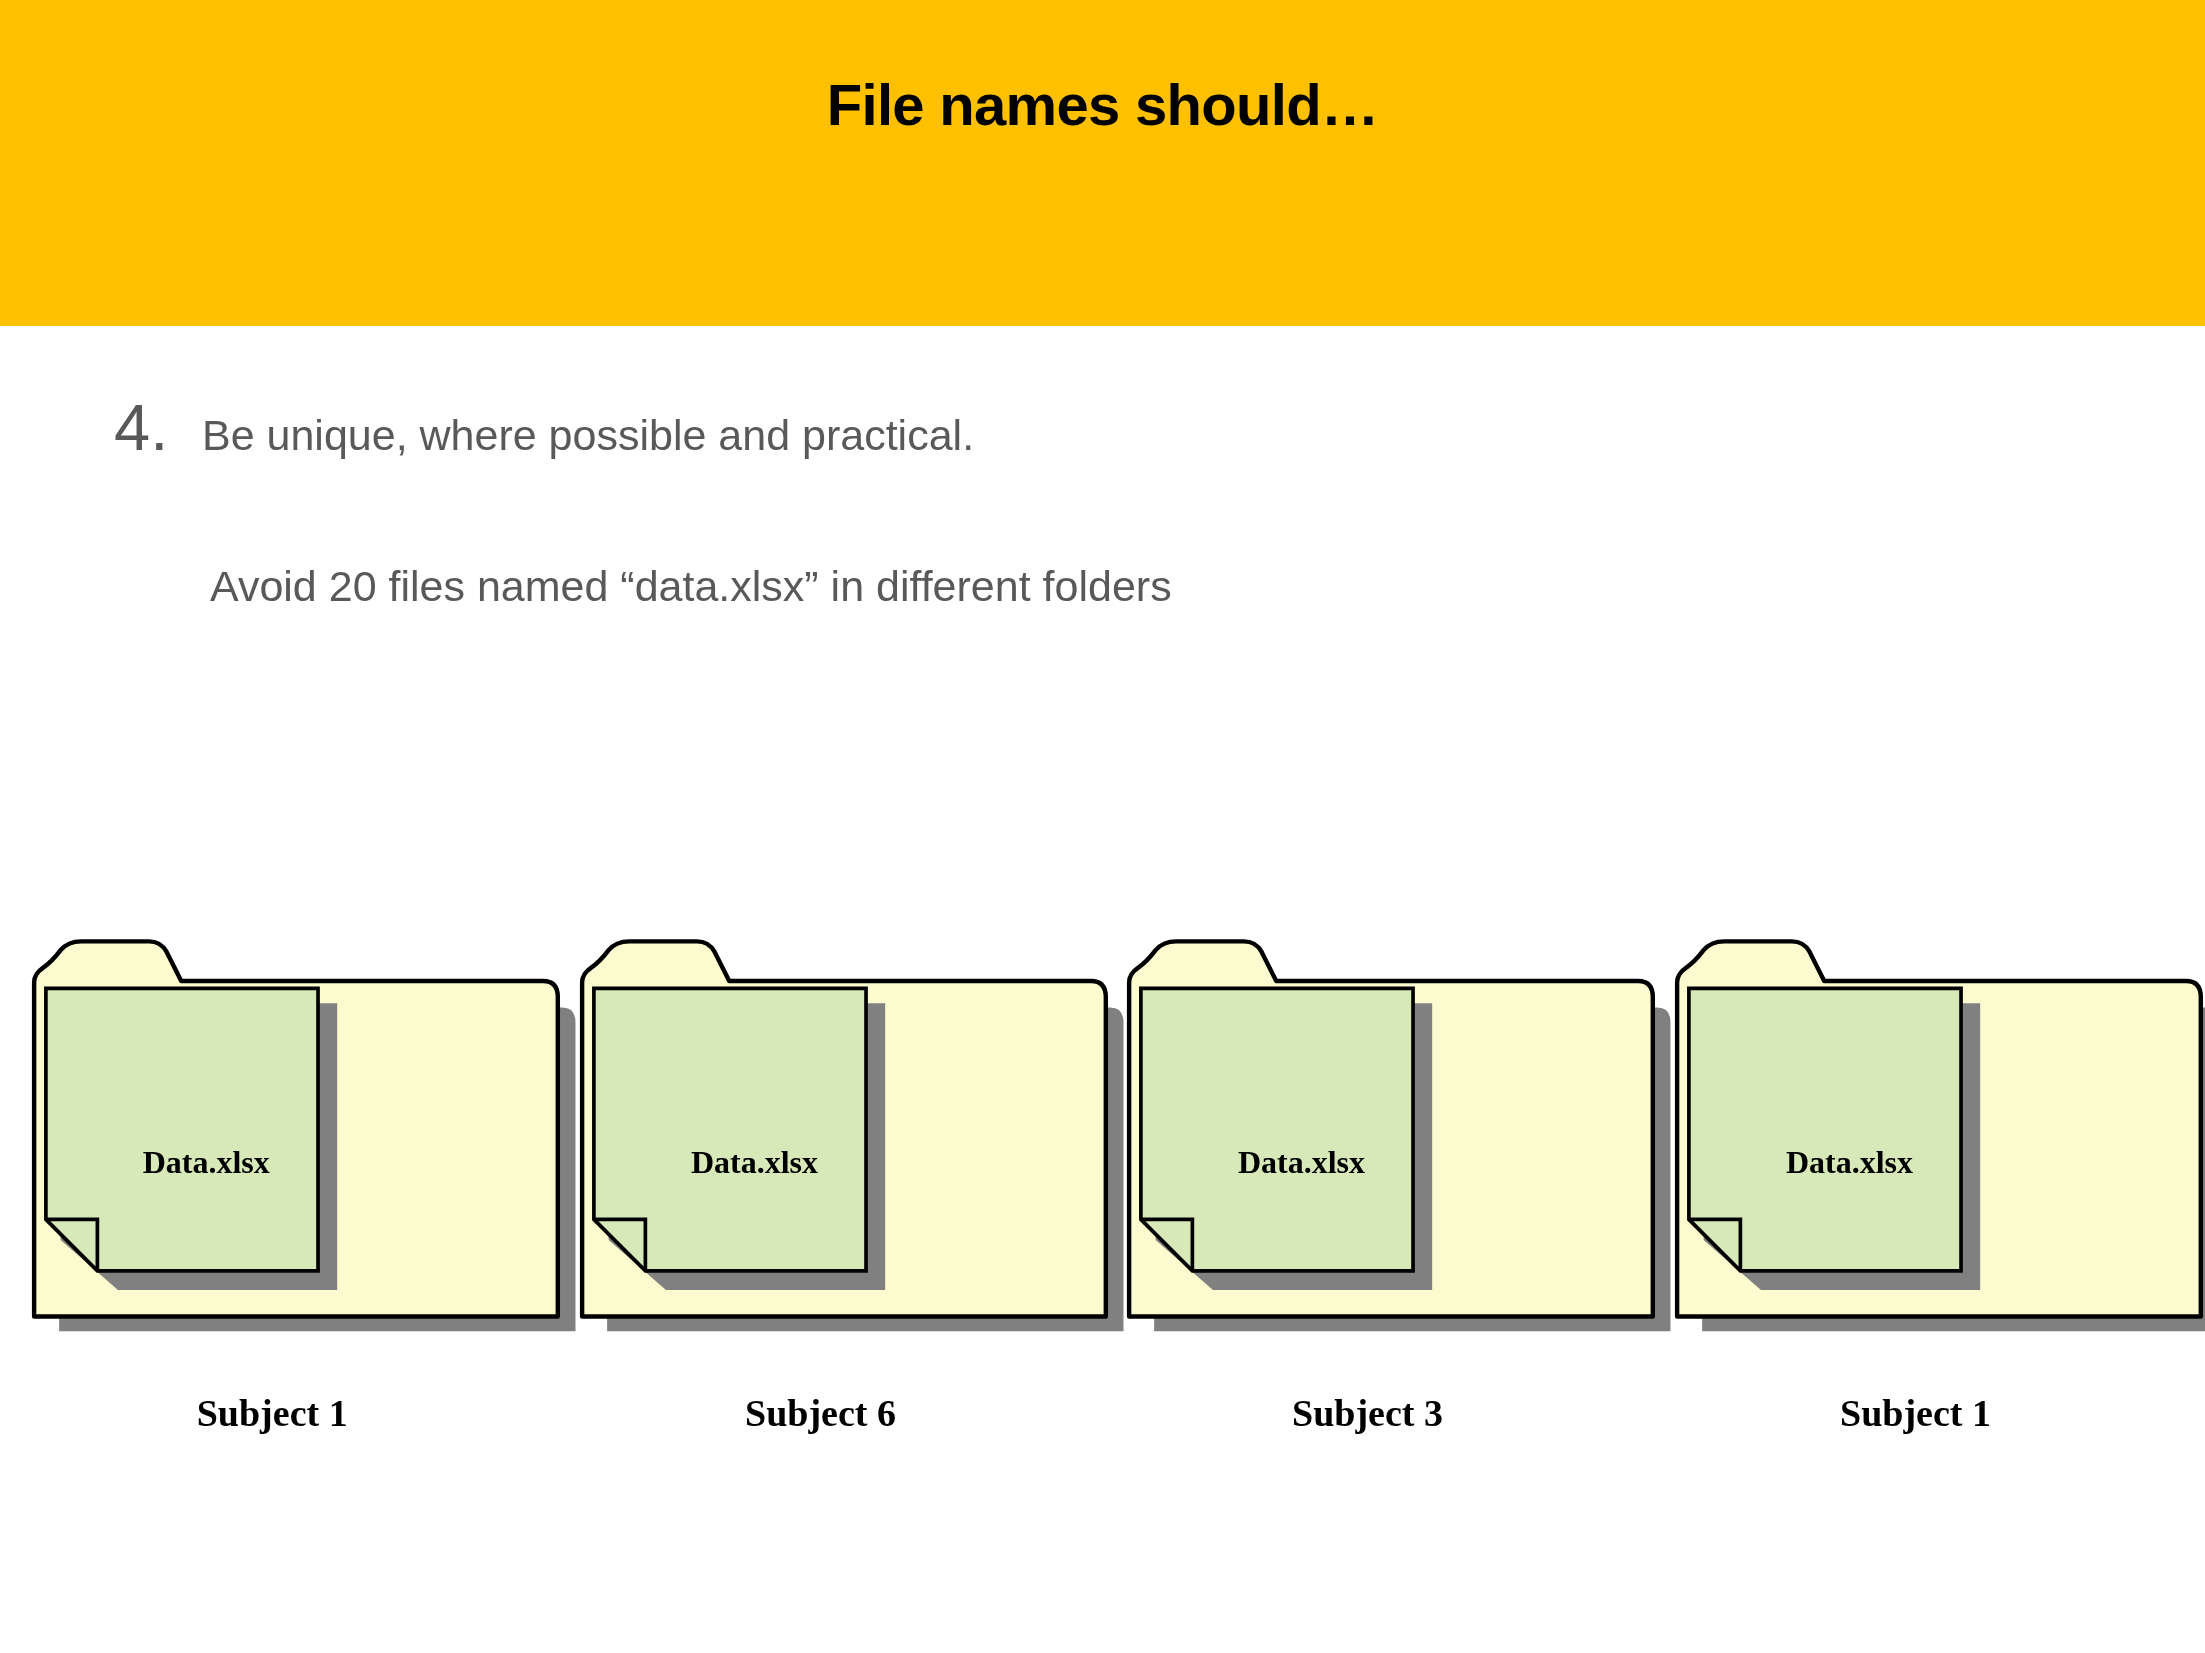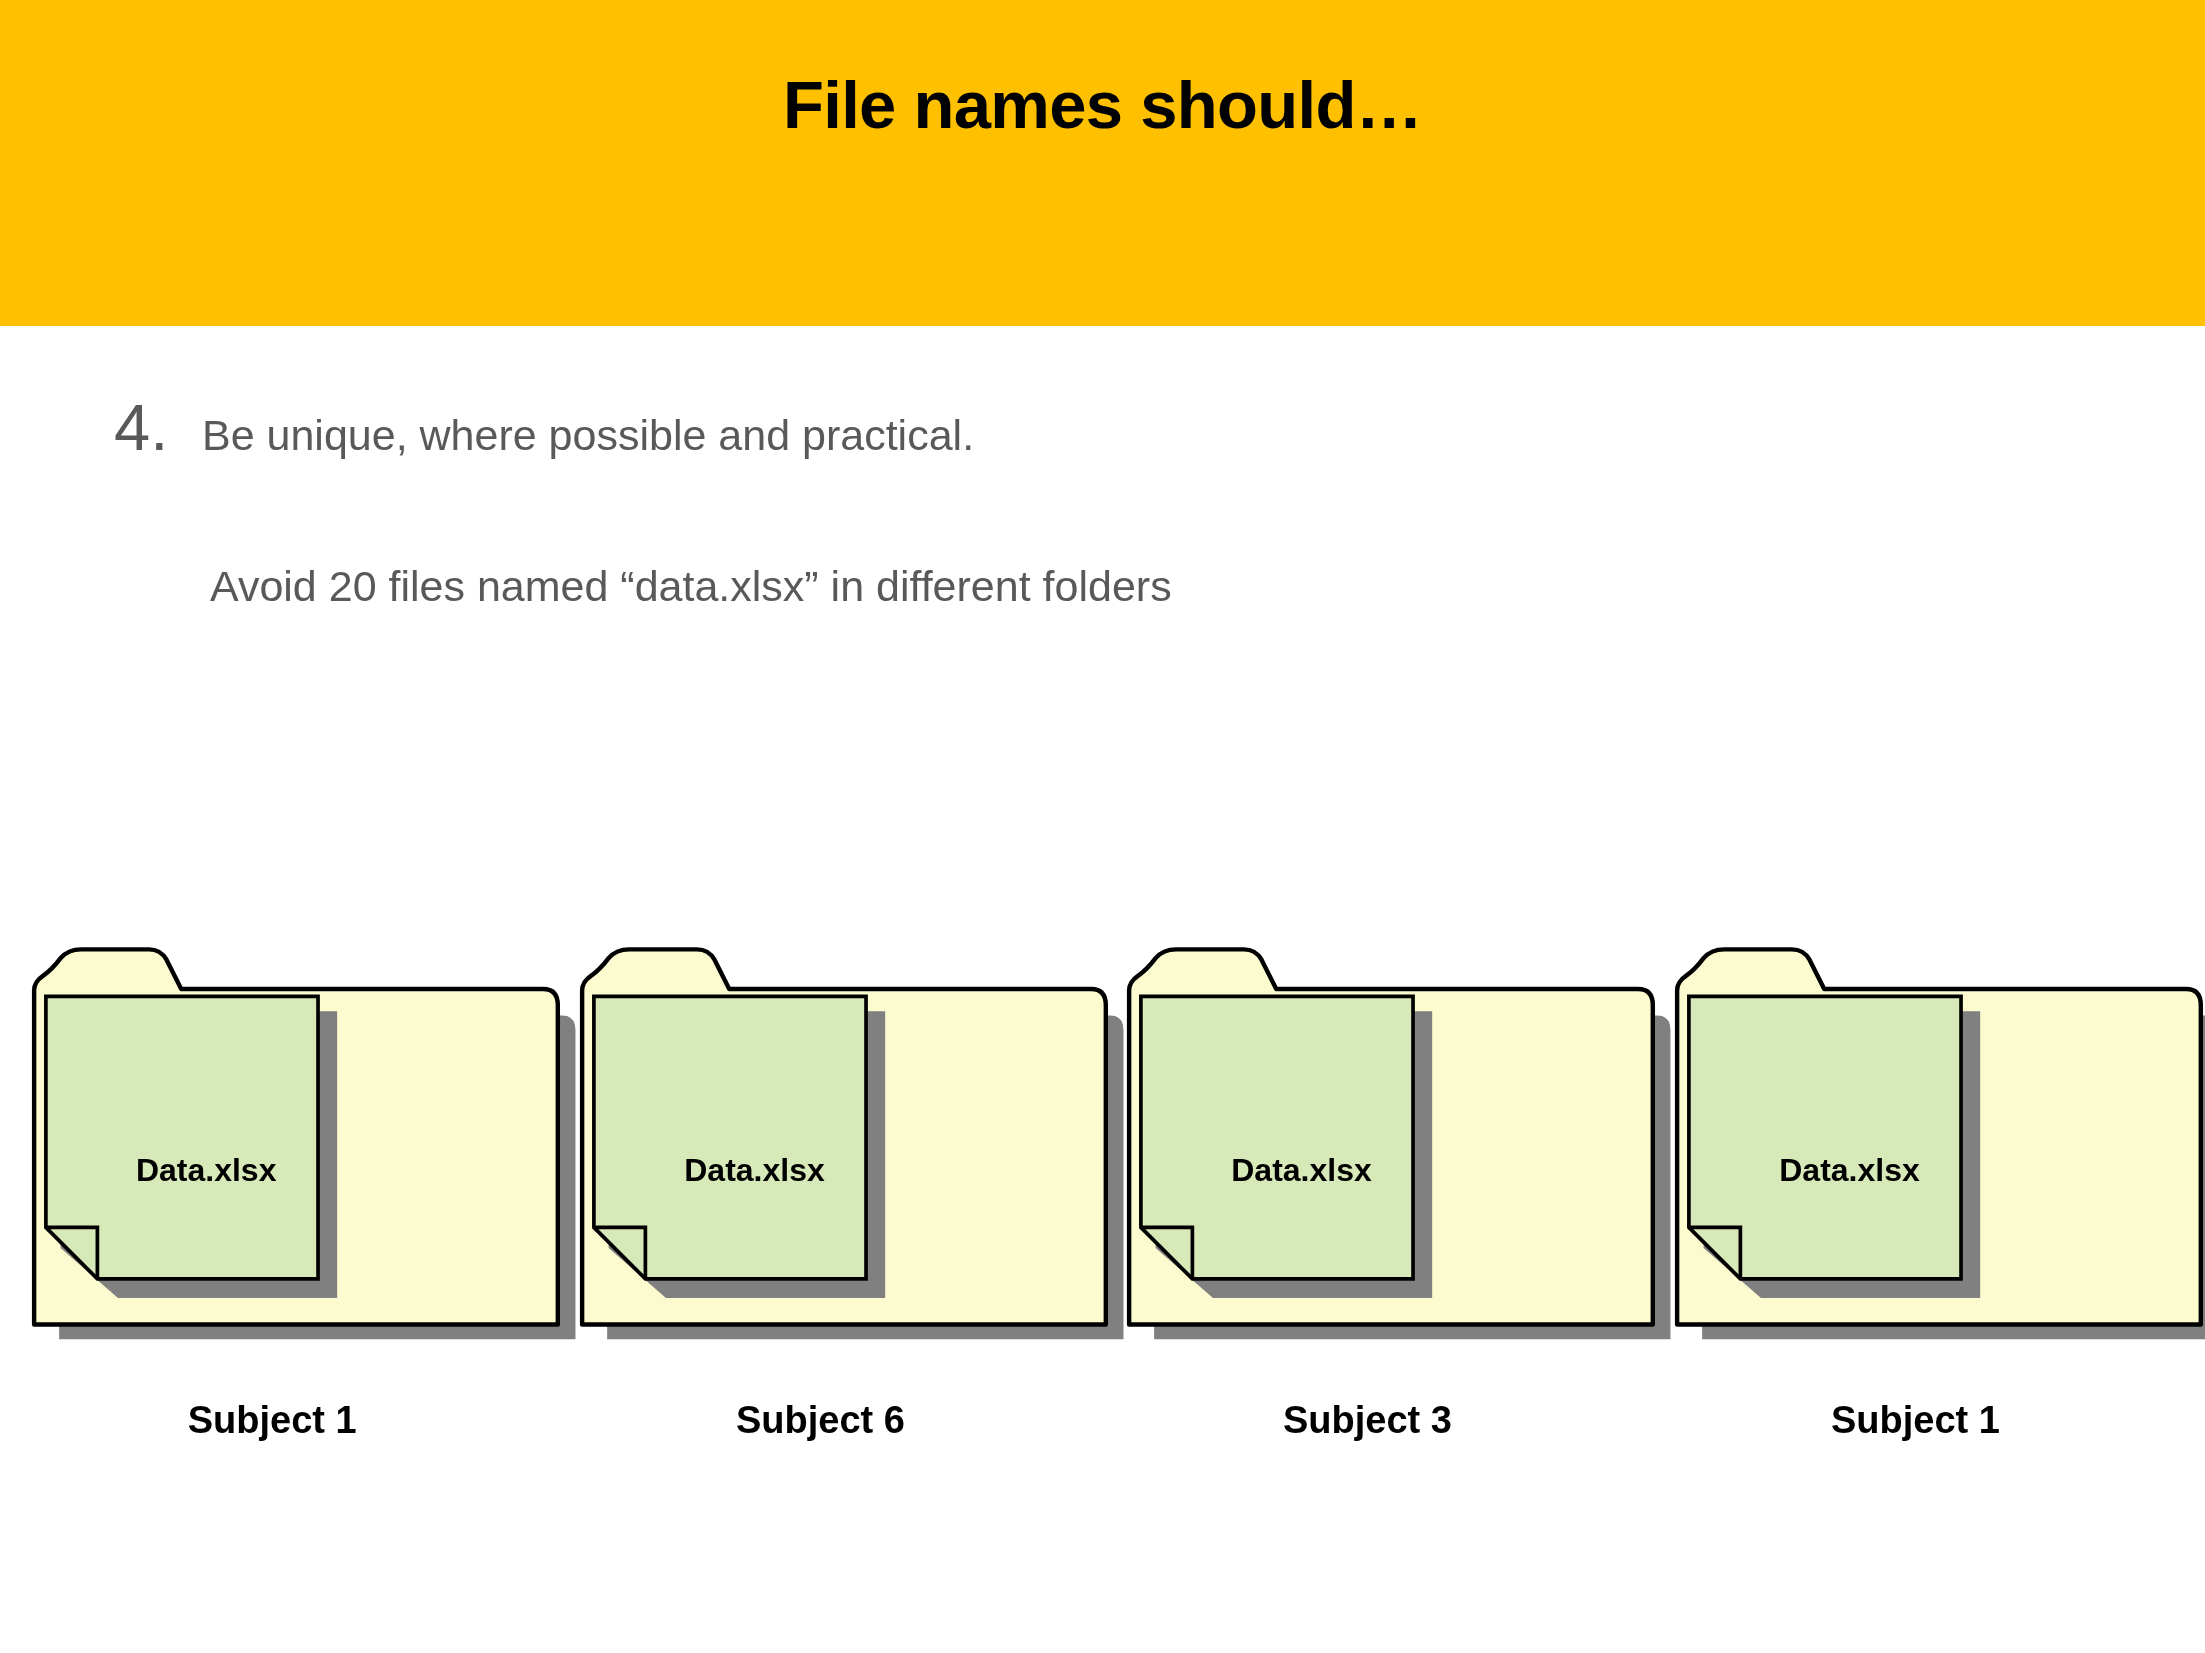--- a/index.html
+++ b/index.html
@@ -27,21 +27,21 @@
   }
   #slide-title {
     position: absolute;
     left: 0;
     top: 0;
     width: 2205px;
     height: 326px;
     display: flex;
     align-items: center;
     justify-content: center;
-    font-size: 67px;
+    font-size: 58px;
     font-weight: bold;
     color: #000000;
     letter-spacing: -0.7px;
     padding-bottom: 118px;
     box-sizing: border-box;
   }
 
   
   #body-block {
     position: absolute;
@@ -77,23 +77,24 @@
   
   #folder-row {
     position: absolute;
     left: 0;
     top: 923px;
     width: 2205px;
     height: 588px;
   }
   .folder-unit {
     position: absolute;
-    top: 16px;
+    top: 8px;
     width: 559px;
     height: 588px;
+    font-family: Liberation Serif, serif;
   }
   .folder-svg {
     position: absolute;
     left: 0;
     top: 0;
     width: 559px;
     height: 412px;
     overflow: visible;
   }
   .doc-label {

